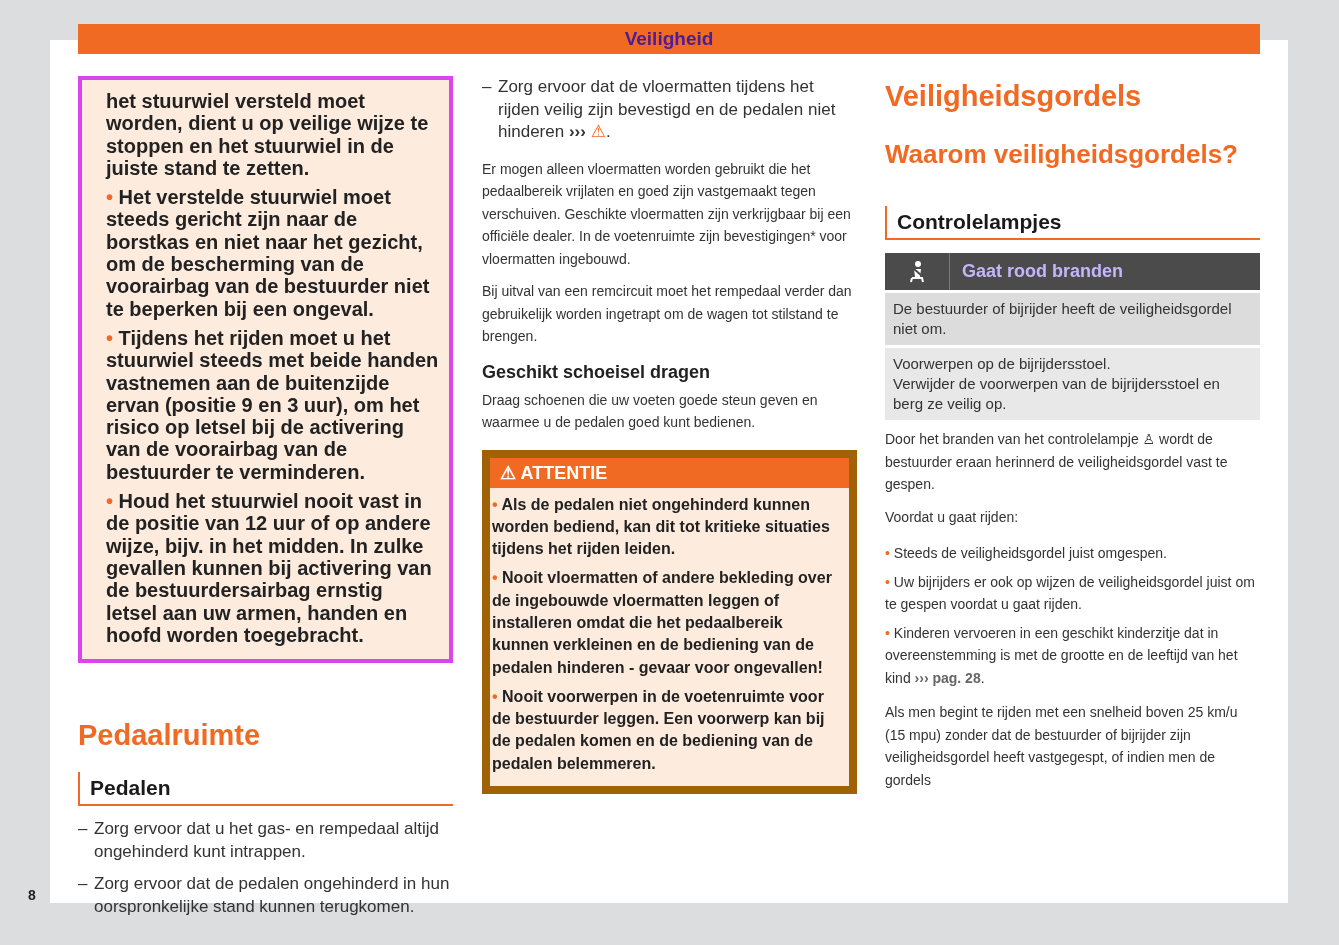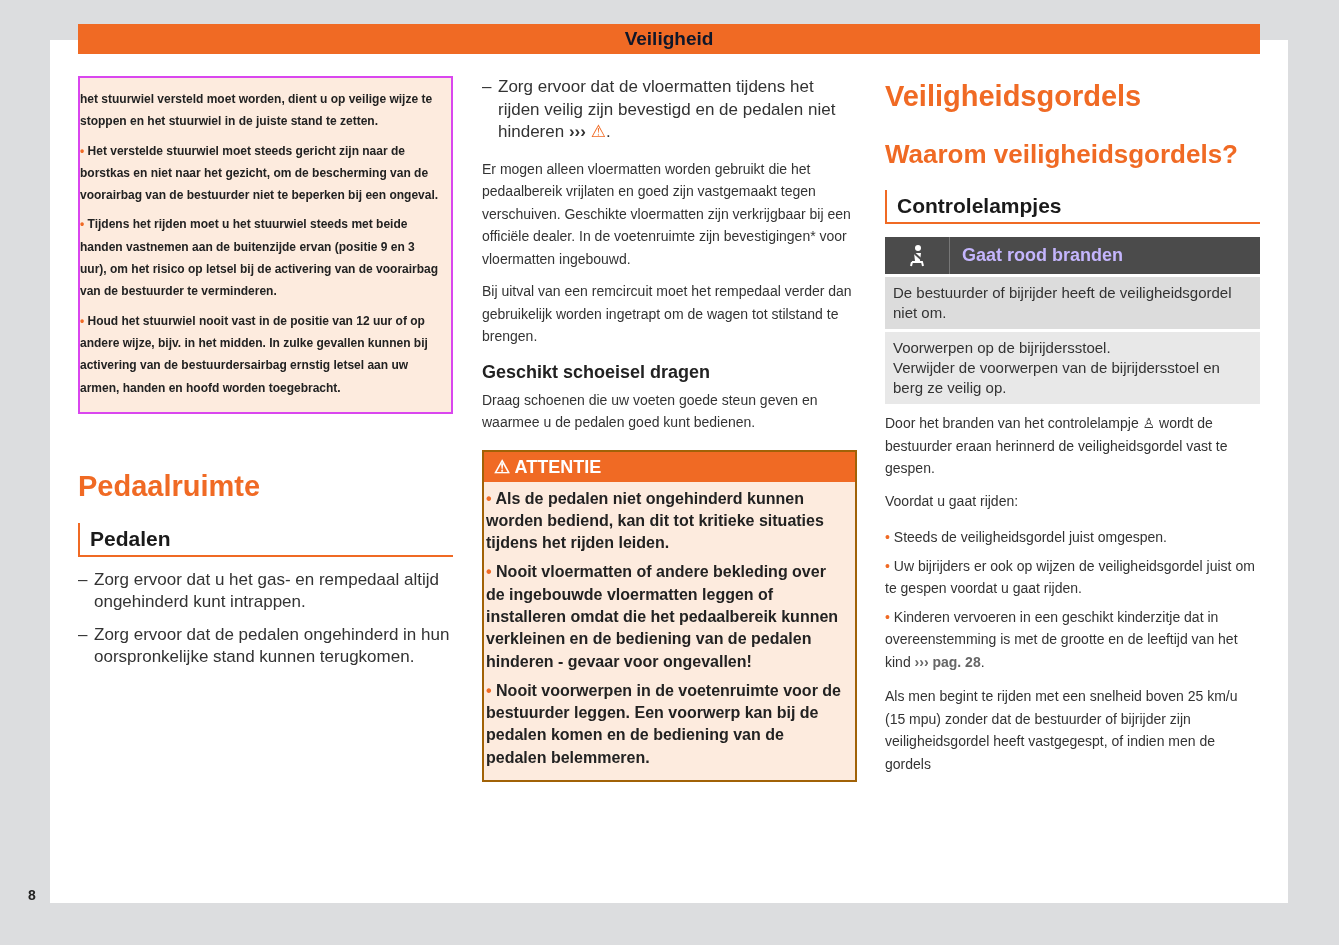--- a/index.html
+++ b/index.html
@@ -1,37 +1,37 @@
 <!DOCTYPE html>
 <html><head>
 <meta charset="utf-8">
 <style>
   html, body { margin:0; padding:0; }
   body { width:1339px; height:945px; background:#dcdddf; position:relative; overflow:hidden;
          font-family:"Liberation Sans", sans-serif; color:#2a2a2a; }
   .page { position:absolute; left:50px; top:40px; width:1238px; height:863px; background:#fff; }
   .topbar { position:absolute; left:78px; top:24px; width:1182px; height:30px; background:#f06a24;
-            color:#0f172a; font-weight:bold; font-size:19px; text-align:center; line-height:30px; }
+            color:#4c1d95; font-weight:bold; font-size:19px; text-align:center; line-height:30px; }
   .pagenum { position:absolute; left:28px; top:887px; font-size:14px; font-weight:bold; color:#222; }
   .col { position:absolute; top:76px; }
   .c1 { left:78px; width:375px; }
   .c2 { left:482px; width:375px; }
   .c3 { left:885px; width:375px; }
   p { margin:0; }
   .body { font-size:14px; line-height:22.5px; color:#333; }
   .dash { position:relative; padding-left:16px; font-size:17px; line-height:22.5px; color:#333; margin-bottom:10px; }
   .dash .d { position:absolute; left:0; top:0; }
-  .warnbox { background:#fdebde; border:2px solid #d946ef; padding:10px 10px 6px 0;
-             font-weight:bold; font-size:12px; line-height:22.3px; color:#222; }
+  .warnbox { background:#fdebde; border:4px solid #d946ef; padding:10px 10px 6px 24px;
+             font-weight:bold; font-size:20px; line-height:22.3px; color:#222; }
   .warnbox p { margin-bottom:7px; }
   .bullet { color:#f06a24; }
   .h1 { color:#f06a24; font-weight:bold; font-size:29px; }
   .h2 { font-weight:bold; font-size:21px; color:#1a1a1a; border-left:2px solid #f06a24;
         border-bottom:2px solid #f06a24; padding:4px 0 4px 10px; }
-  .attn { border:2px solid #a16207; background:#fdebde; }
+  .attn { border:8px solid #a16207; background:#fdebde; }
   .attn-head { background:#f06a24; color:#fff; font-weight:bold; font-size:18px; padding:4px 10px; }
   .attn-body { padding:6px 10px 4px 2px; font-weight:bold; font-size:16px; line-height:22.3px; color:#222; }
   .attn-body p { margin-bottom:7px; }
   .subh { font-weight:bold; font-size:18px; color:#222; }
   .tbl-head { background:#4b4b4b; color:#c4b5fd; height:37px; display:flex; align-items:center; }
   .tbl-head .ic { width:64px; height:37px; border-right:1px solid #777; display:flex; align-items:center; justify-content:center; }
   .tbl-head .tt { padding-left:12px; font-weight:bold; font-size:18px; }
   .tbl-row { font-size:15px; line-height:20px; color:#333; padding:6px 8px 6px 8px; margin-top:3px; }
   .r1 { background:#dcdcdc; }
   .r2 { background:#e8e8e8; }
@@ -71,21 +71,21 @@
       <p><span class="bullet">• </span><span>Als de pedalen niet ongehinderd kunnen worden bediend, kan dit tot kritieke situaties tijdens het rijden leiden.</span></p>
       <p><span class="bullet">• </span><span>Nooit vloermatten of andere bekleding over de ingebouwde vloermatten leggen of installeren omdat die het pedaalbereik kunnen verkleinen en de bediening van de pedalen hinderen - gevaar voor ongevallen!</span></p>
       <p><span class="bullet">• </span><span>Nooit voorwerpen in de voetenruimte voor de bestuurder leggen. Een voorwerp kan bij de pedalen komen en de bediening van de pedalen belemmeren.</span></p>
     </div>
   </div>
 </div>
 
 <div class="col c3">
   <div class="h1" style="margin-top:4px;">Veiligheidsgordels</div>
   <div class="h1" style="margin-top:26px;font-size:26px;">Waarom veiligheidsgordels?</div>
-  <div class="h2" style="margin-top:20px;">Controlelampjes</div>
+  <div class="h2" style="margin-top:36px;">Controlelampjes</div>
   <div style="margin-top:13px;">
     <div class="tbl-head">
       <div class="ic">
         <svg width="22" height="24" viewBox="0 0 22 24">
             <circle cx="12" cy="4" r="3" fill="#fff"></circle>
             <path d="M8 9 L15 9 L14 17 L9 17 Z" fill="#fff"></path>
             <path d="M6 18 L16 18 L17 22 M6 18 L5 22" stroke="#fff" stroke-width="2" fill="none"></path>
             <path d="M7 8 L16 16" stroke="#4b4b4b" stroke-width="2"></path>
           </svg>
       </div>

